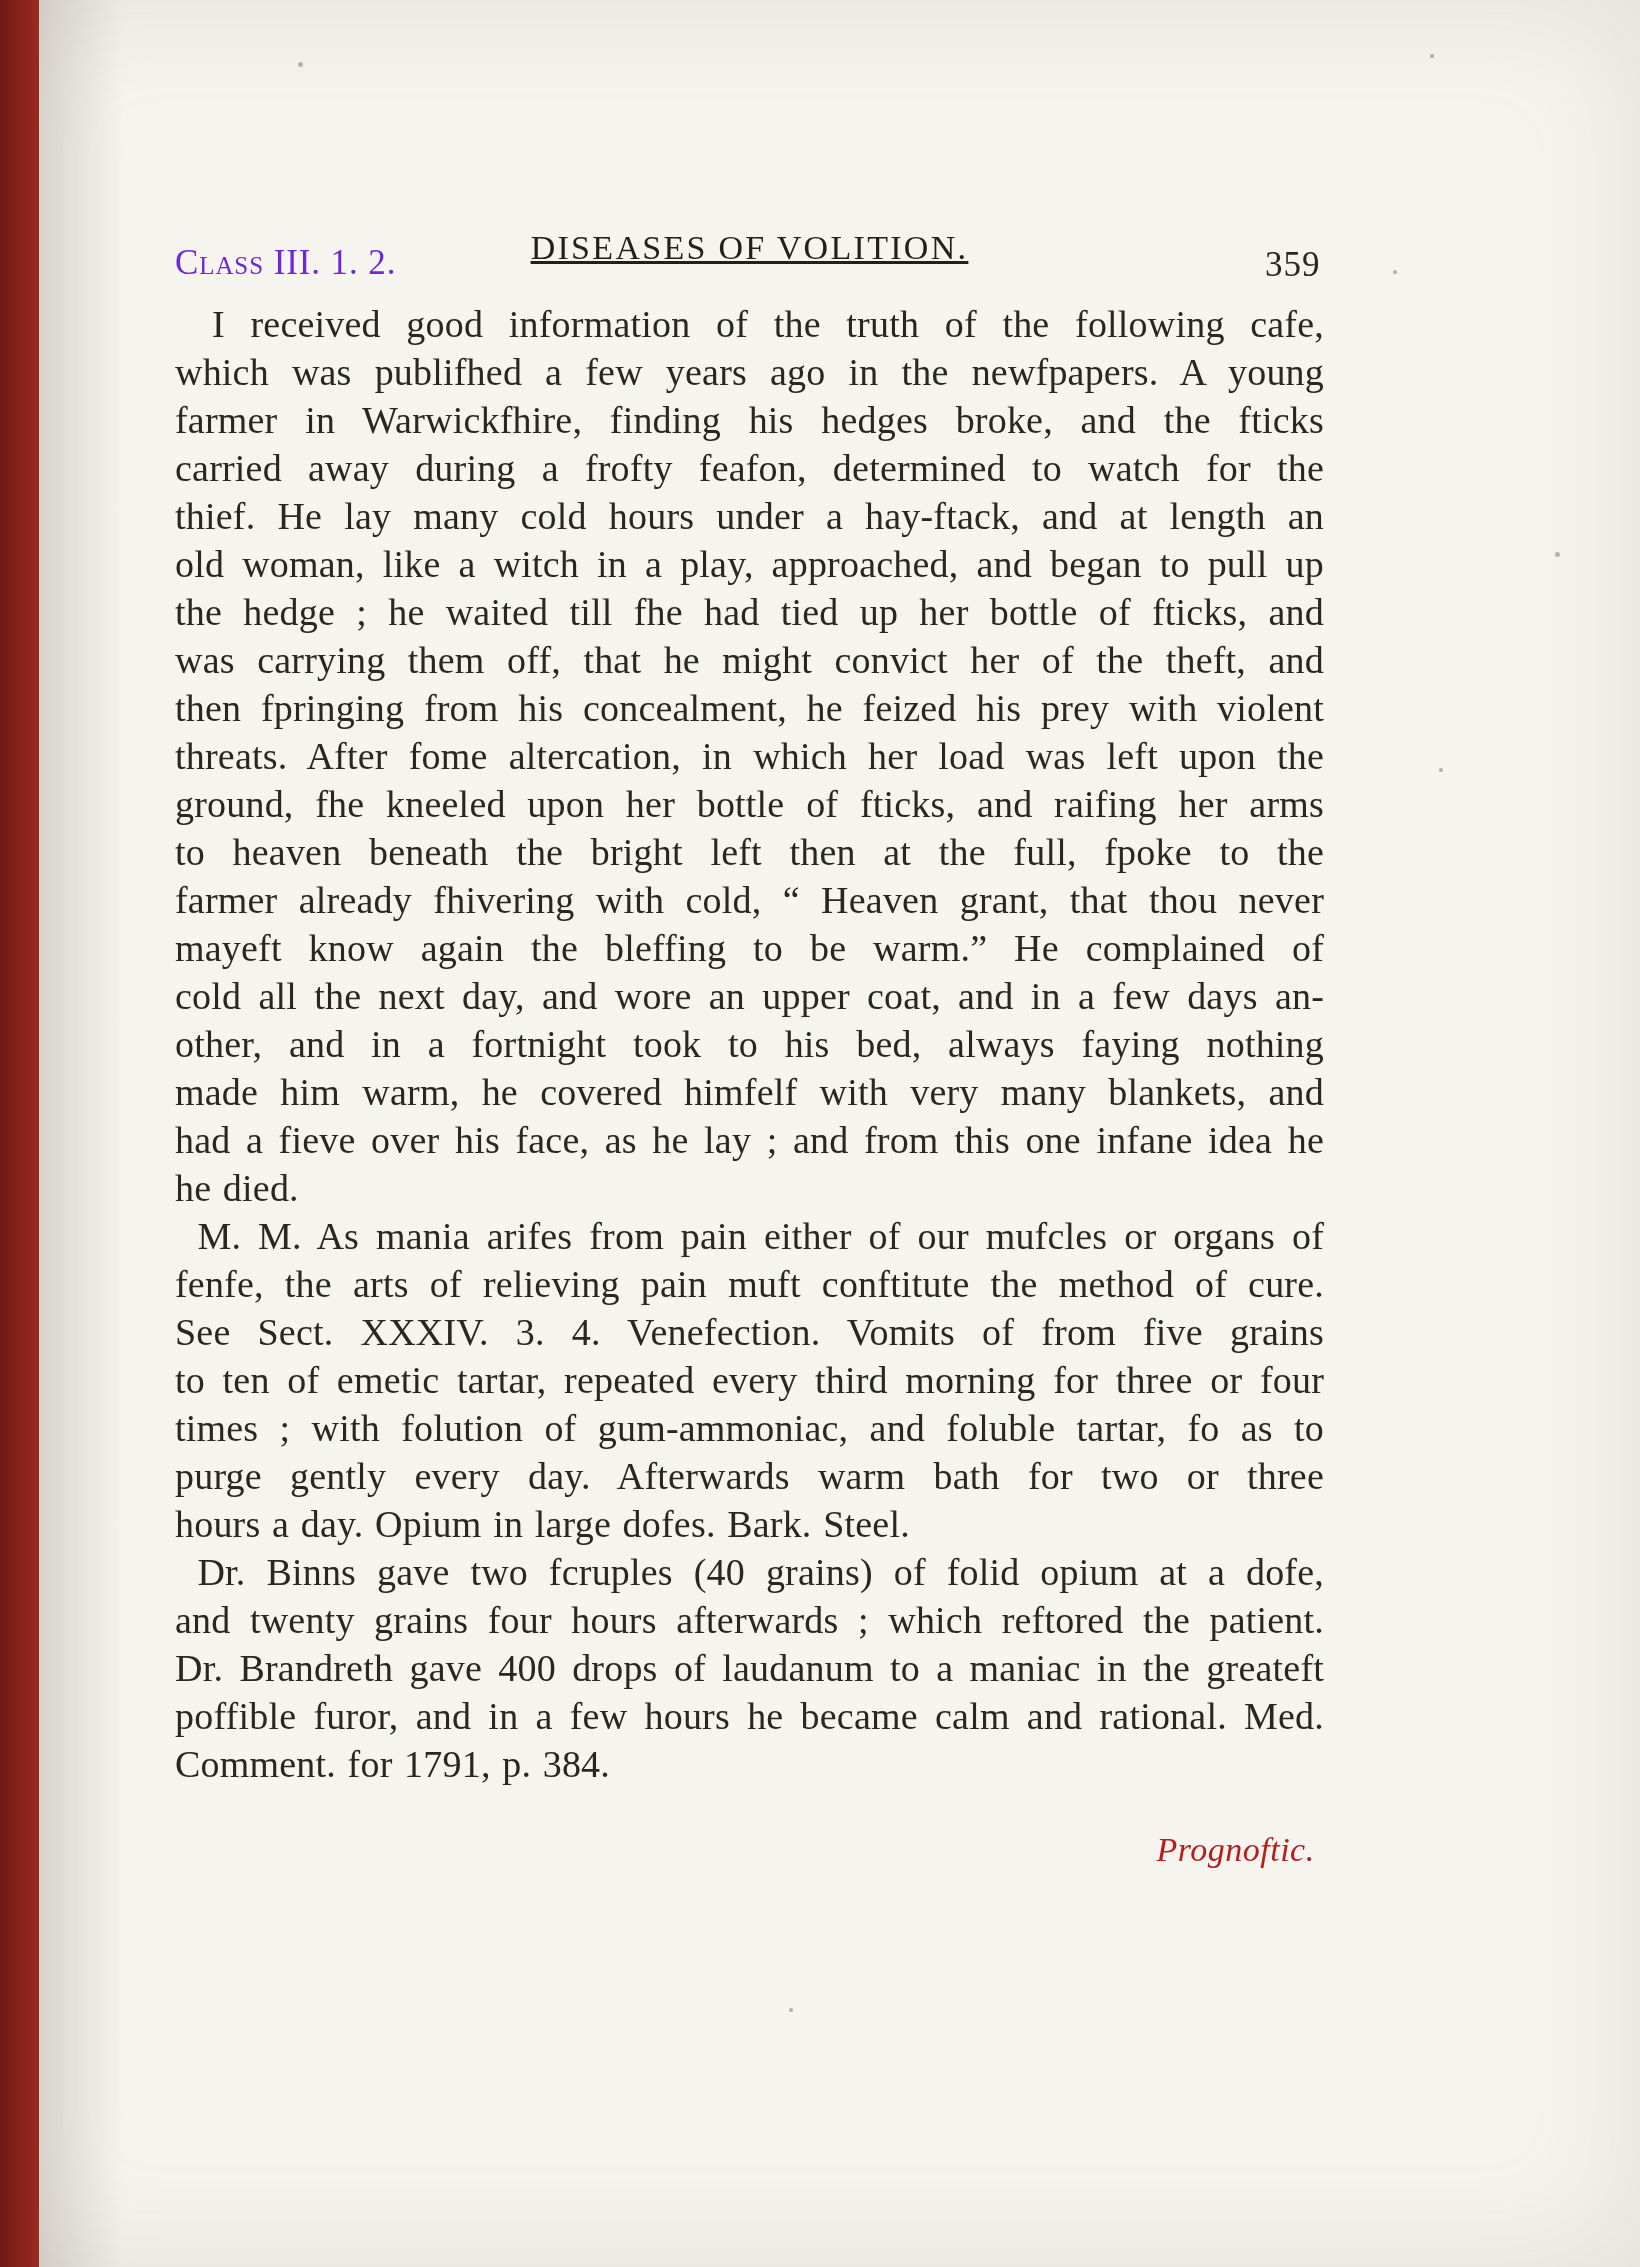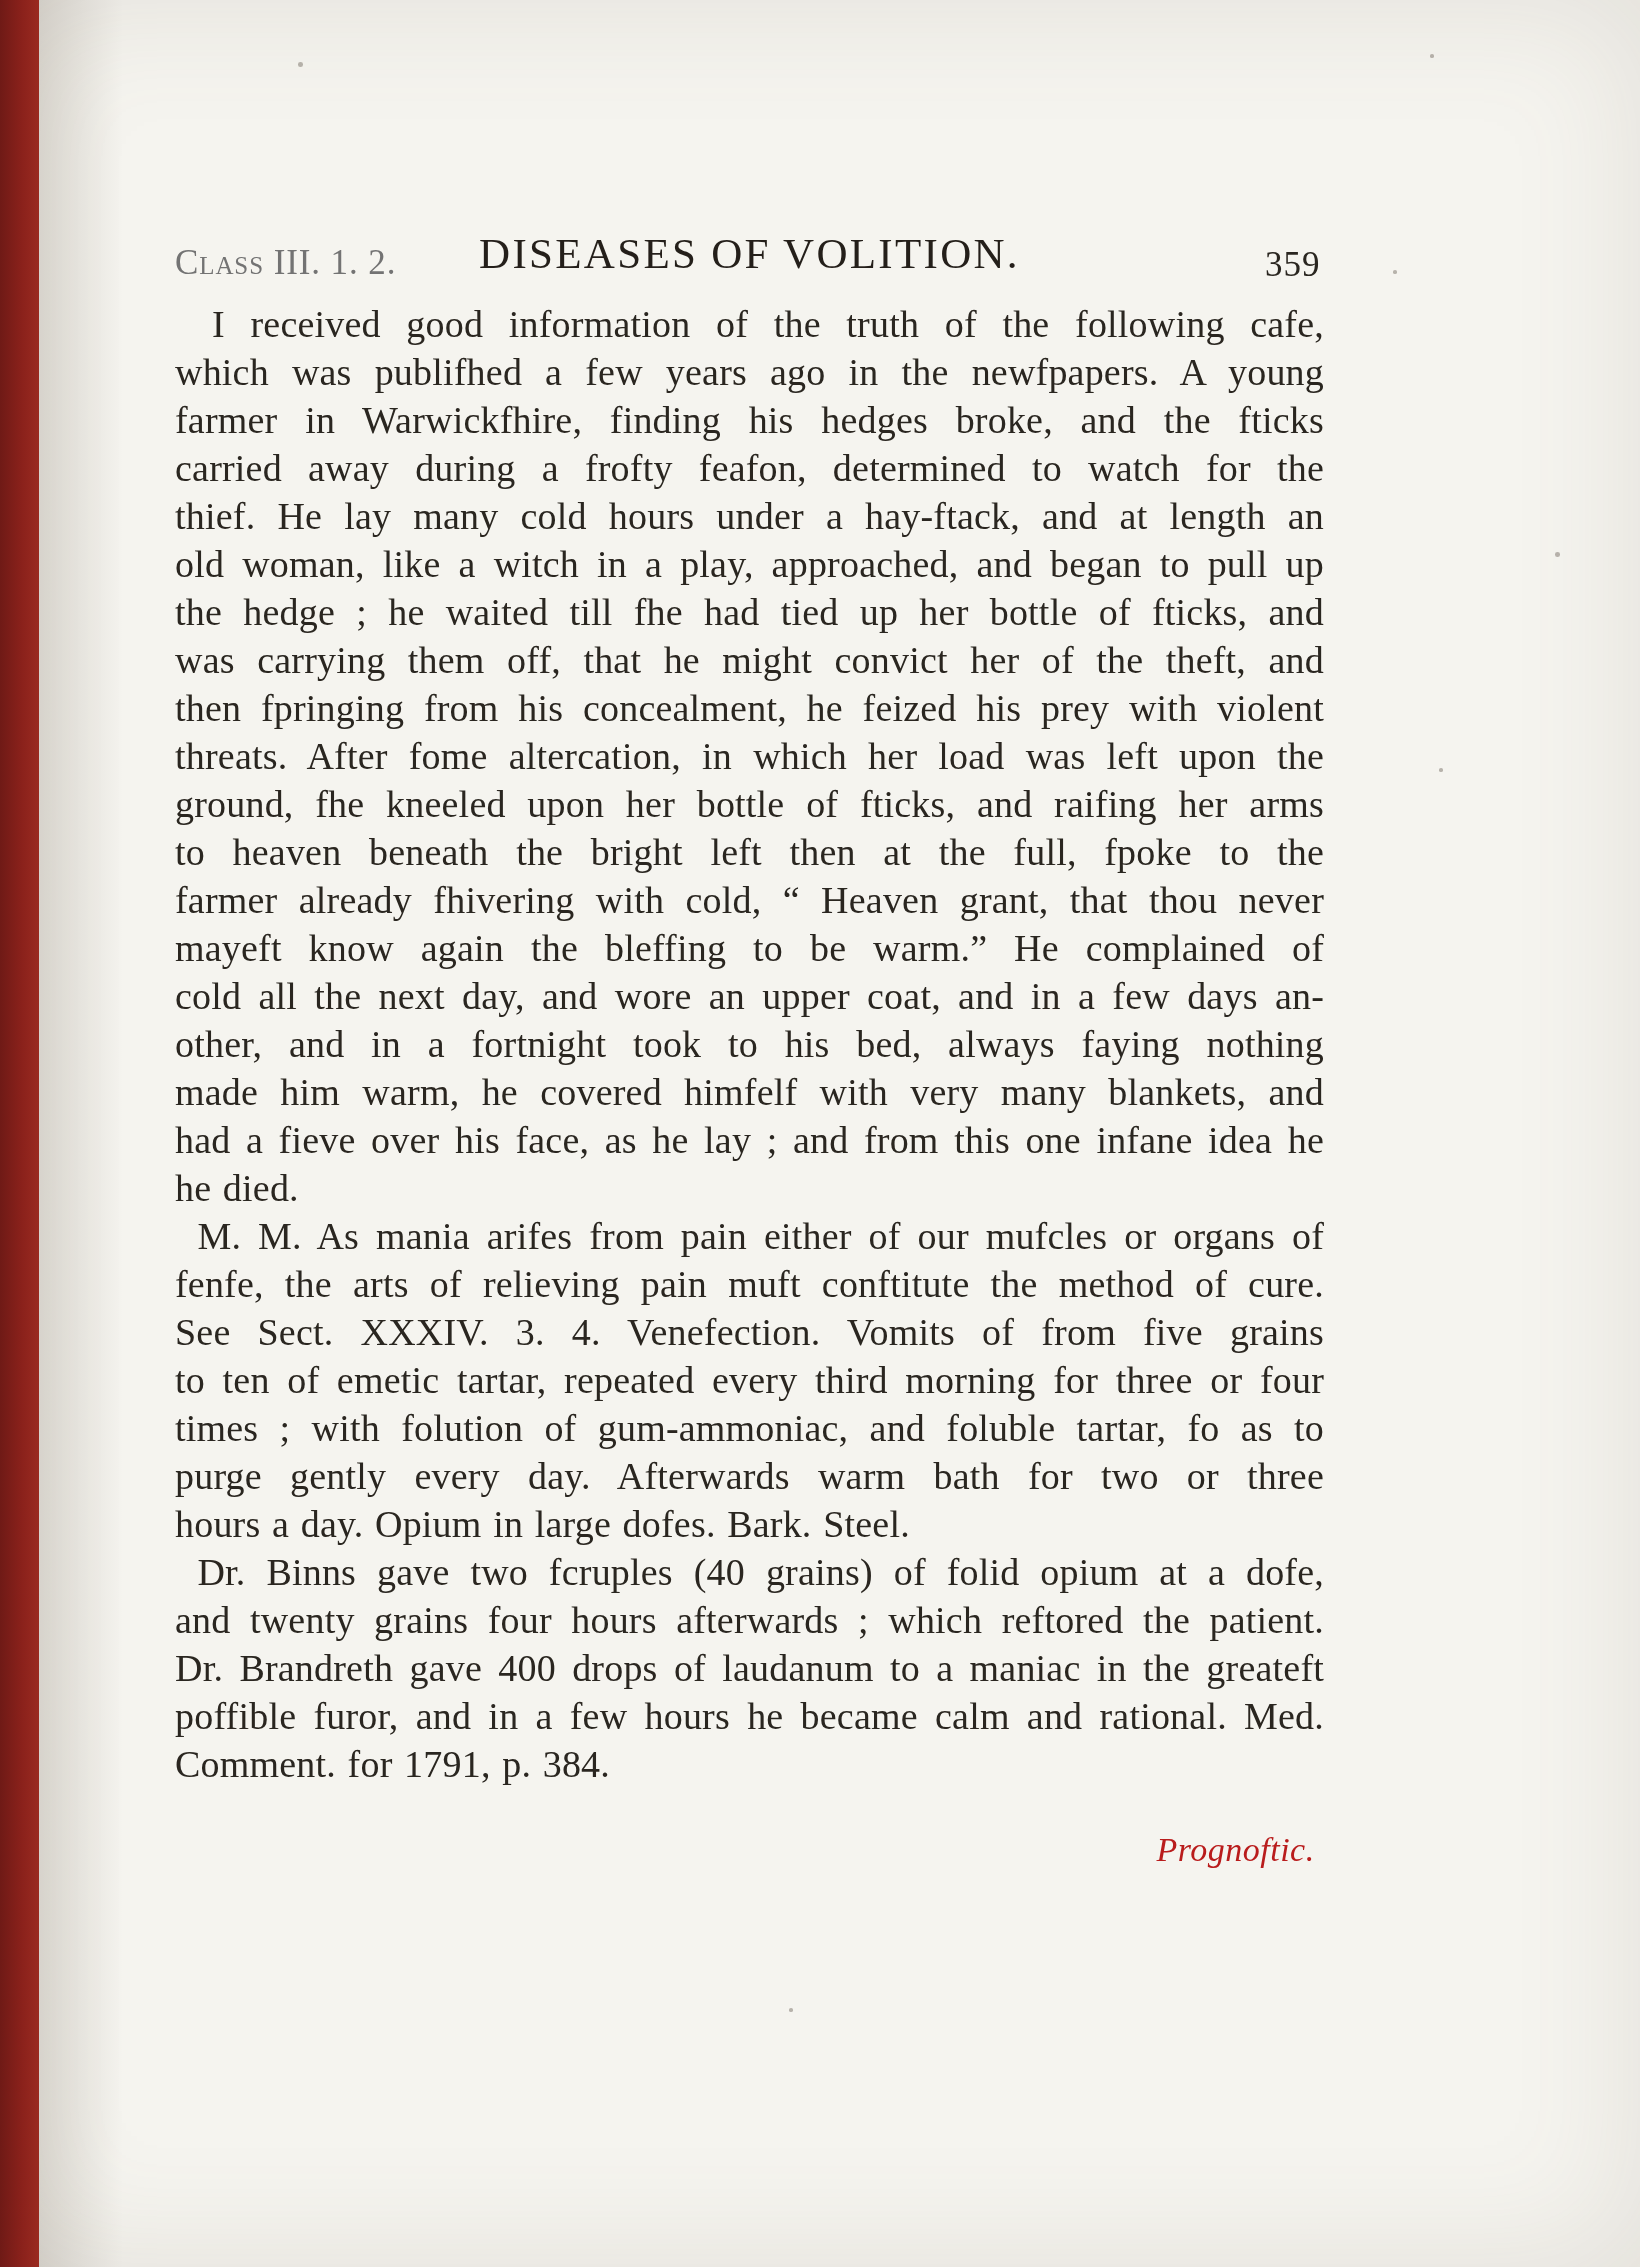--- a/index.html
+++ b/index.html
@@ -34,27 +34,28 @@
   .header {
     position: relative;
     height: 60px;
     text-align: center;
   }
   .class-label {
     position: absolute; left: 0; bottom: 5.6px;
     font-variant: small-caps;
     font-size: 35px;
     letter-spacing: 0.9px;
-    color: #737373;
+    color: #6d28d9;
   }
   .title {
     display: inline-block;
-    font-size: 43px;
+    font-size: 34px;
     letter-spacing: 2.3px;
     color: #241f1a;
+    text-decoration: underline;
   }
   .page-number {
     position: absolute; right: 3.7px; bottom: 3.7px;
     font-size: 35px;
     letter-spacing: 0.9px;
   }
   .body-text {
     margin-top: 11.2px;
     font-size: 38px;
     line-height: 48px;

